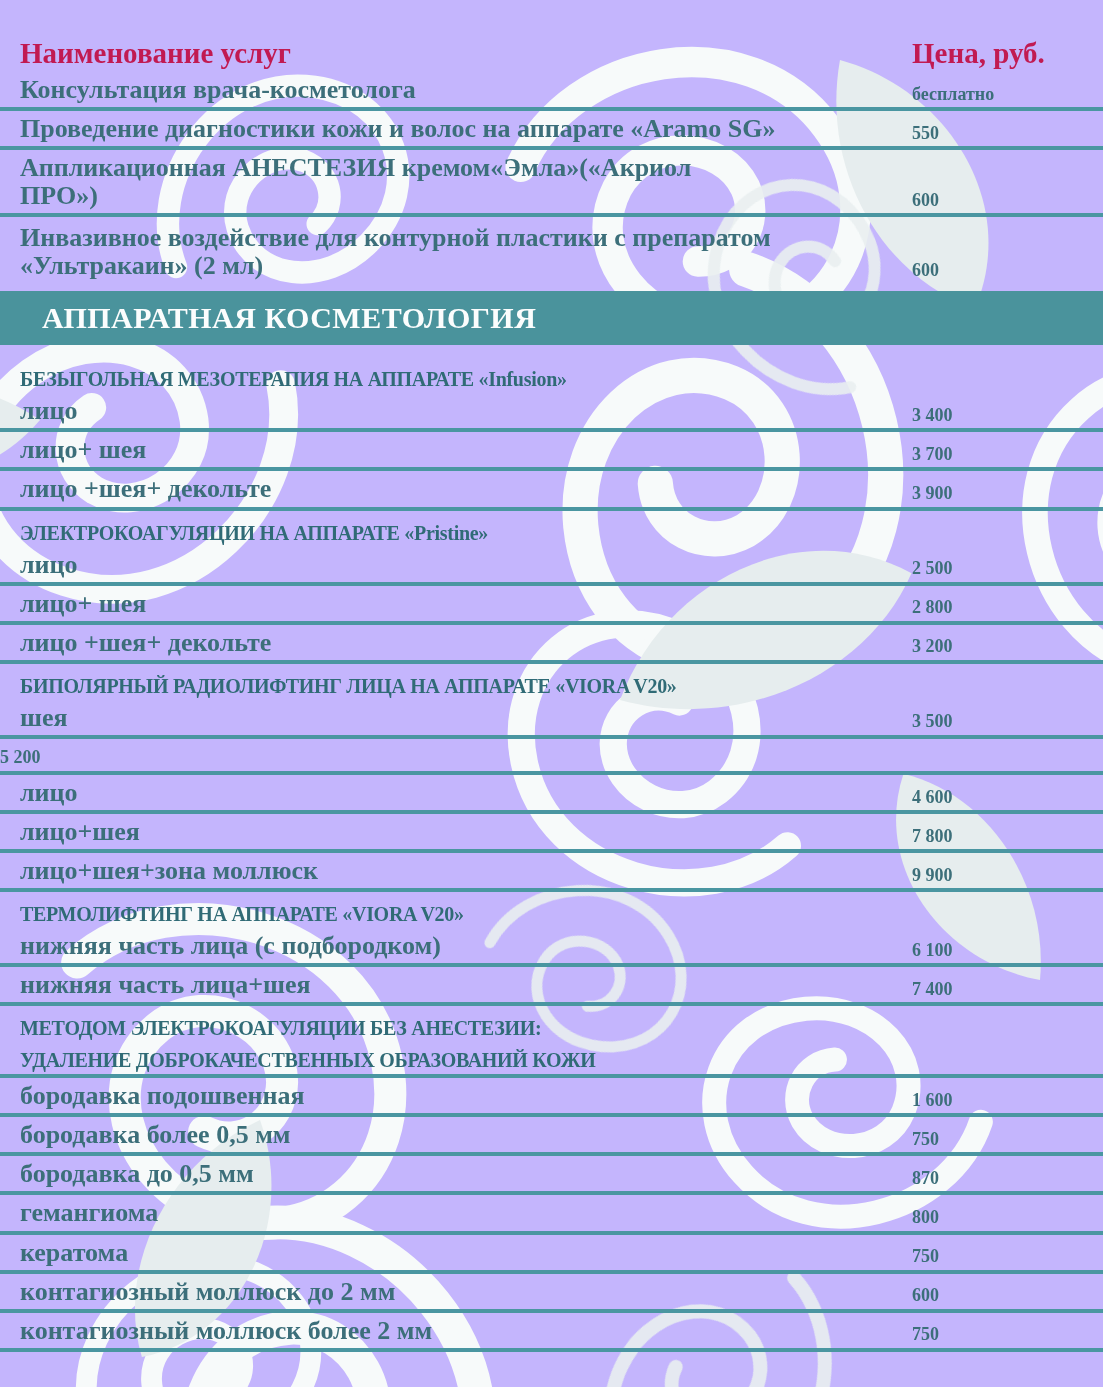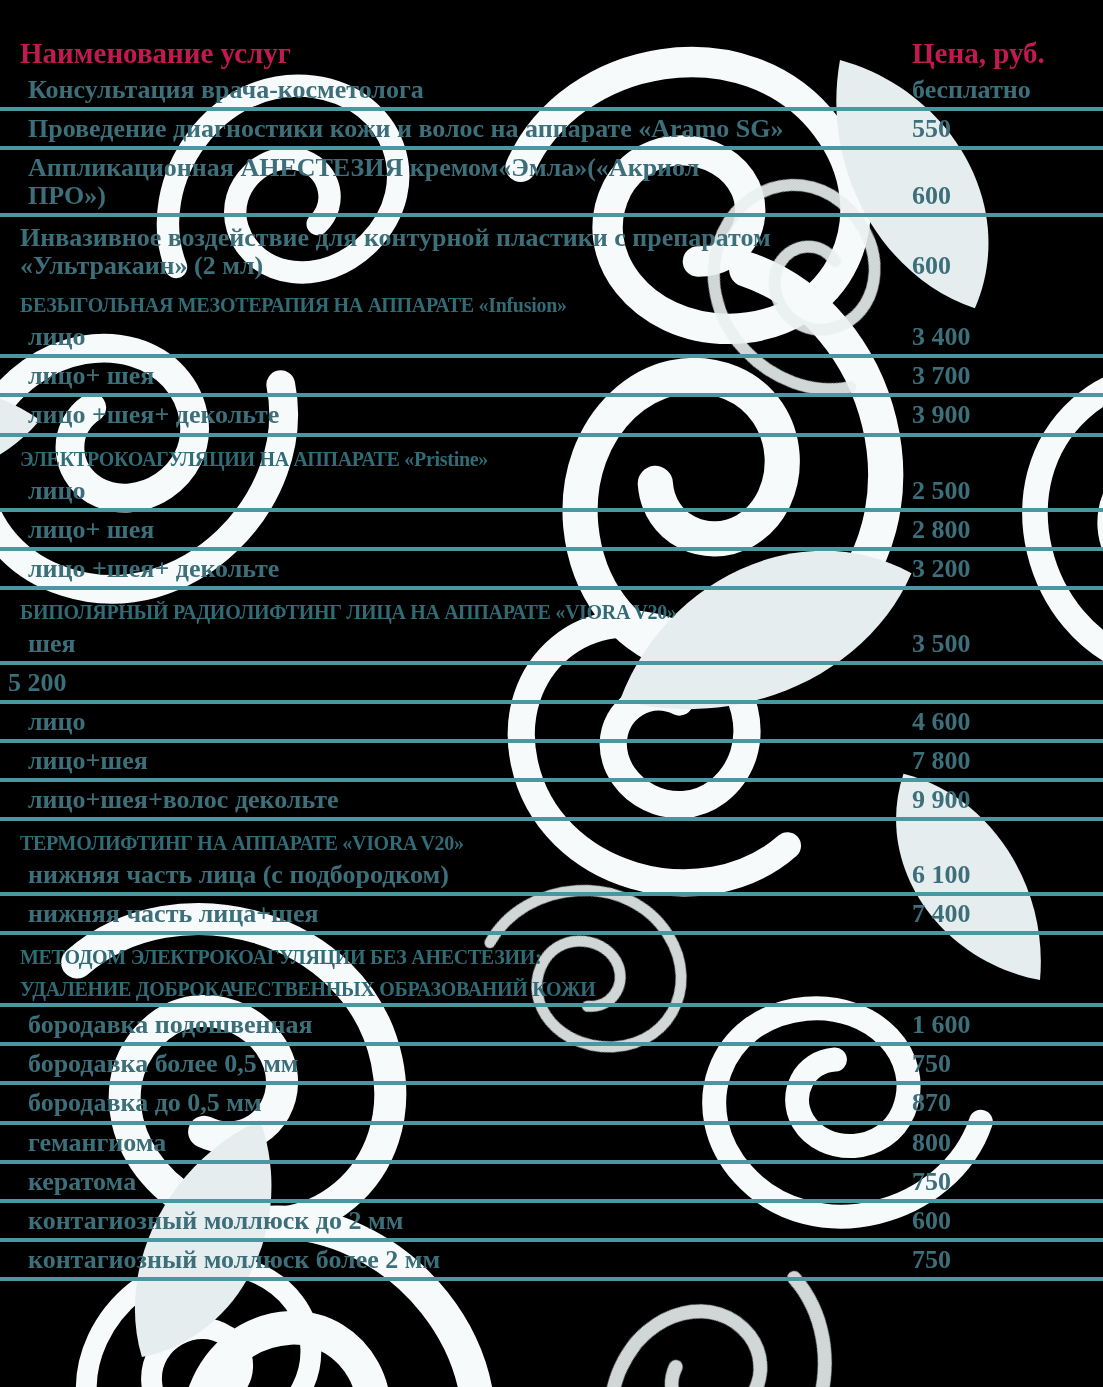--- a/index.html
+++ b/index.html
@@ -5,21 +5,21 @@
   html, body {
     margin: 0;
     padding: 0;
     background: #dfe5e7;
   }
   .page {
     position: relative;
     width: 1103px;
     height: 1387px;
     margin: 0 auto;
-    background: #000000;
+    background: #c4b5fd;
     overflow: hidden;
     font-family: "Liberation Serif", "DejaVu Serif", serif;
     font-weight: bold;
   }
   .bg-pattern {
     position: absolute;
     inset: 0;
     width: 100%;
     height: 100%;
     pointer-events: none;
@@ -61,28 +61,27 @@
     align-items: flex-end;
     min-height: 36px;
     box-sizing: border-box;
     padding-top: 4px;
     padding-bottom: 3px;
     color: #3c6f7a;
     font-size: 26px;
     line-height: 1.08;
   }
   .row .cell.price {
-    font-size: 26px;
+    font-size: 18px;
   }
   .row.two-line {
     min-height: 66px;
   }
   .divider {
     border-bottom: 4px solid #4a96a1;
-    padding-left: 8px;
   }
 
   
   .section {
     display: flex;
     align-items: flex-end;
     min-height: 36px;
     box-sizing: border-box;
     padding: 6px 16px 3px 20px;
     color: #306b76;
@@ -163,20 +162,23 @@
         <div class="row divider two-line">
           <div class="cell name">Аппликационная АНЕСТЕЗИЯ кремом«Эмла»(«Акриол
 ПРО»)</div>
           <div class="cell price">600</div>
         </div>
         <div class="row two-line">
           <div class="cell name">Инвазивное воздействие для контурной пластики с препаратом
 «Ультракаин» (2 мл)</div>
           <div class="cell price">600</div>
         </div>
+        <div class="banner">
+          <span>АППАРАТНАЯ КОСМЕТОЛОГИЯ</span>
+        </div>
         <div class="section">
           <span>БЕЗЫГОЛЬНАЯ МЕЗОТЕРАПИЯ НА АППАРАТЕ «Infusion»</span>
         </div>
         <div class="row divider">
           <div class="cell name">лицо</div>
           <div class="cell price">3 400</div>
         </div>
         <div class="row divider">
           <div class="cell name">лицо+ шея</div>
           <div class="cell price">3 700</div>
@@ -212,21 +214,21 @@
         </div>
         <div class="row divider">
           <div class="cell name">лицо</div>
           <div class="cell price">4 600</div>
         </div>
         <div class="row divider">
           <div class="cell name">лицо+шея</div>
           <div class="cell price">7 800</div>
         </div>
         <div class="row divider">
-          <div class="cell name">лицо+шея+волос декольте</div>
+          <div class="cell name">лицо+шея+зона моллюск</div>
           <div class="cell price">9 900</div>
         </div>
         <div class="section">
           <span>ТЕРМОЛИФТИНГ НА АППАРАТЕ «VIORA V20»</span>
         </div>
         <div class="row divider">
           <div class="cell name">нижняя часть лица (с подбородком)</div>
           <div class="cell price">6 100</div>
         </div>
         <div class="row divider">

